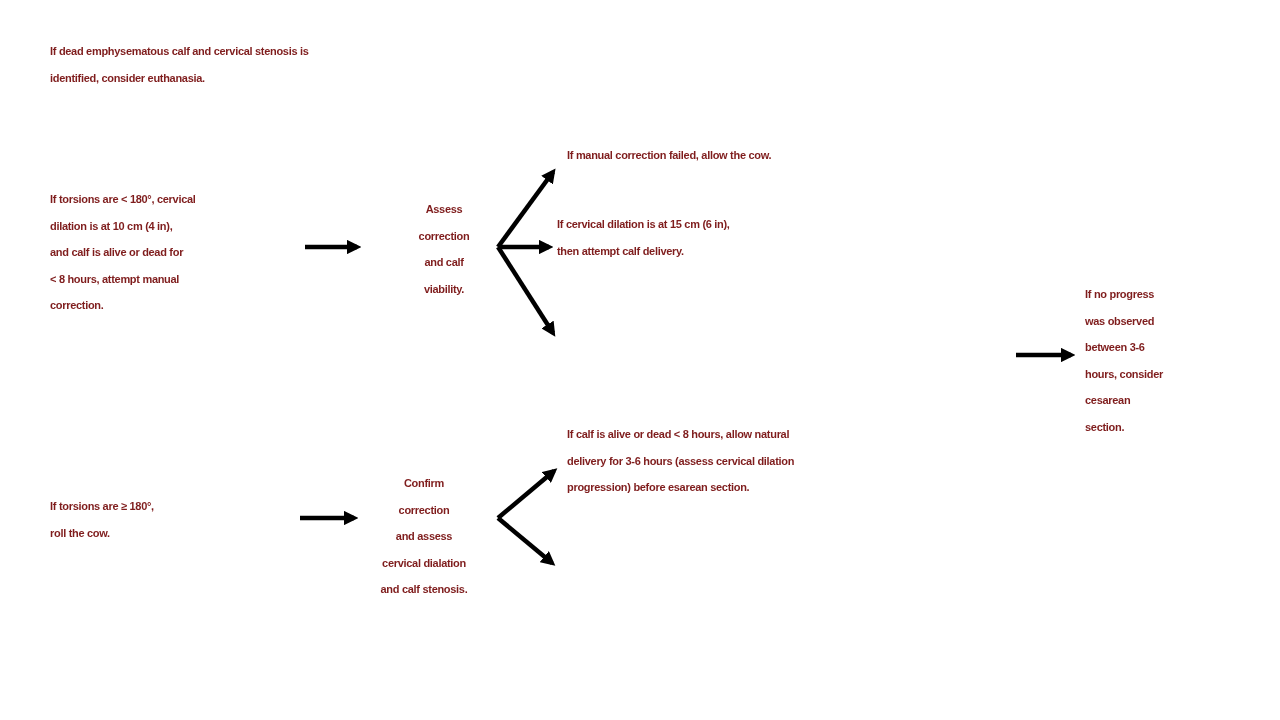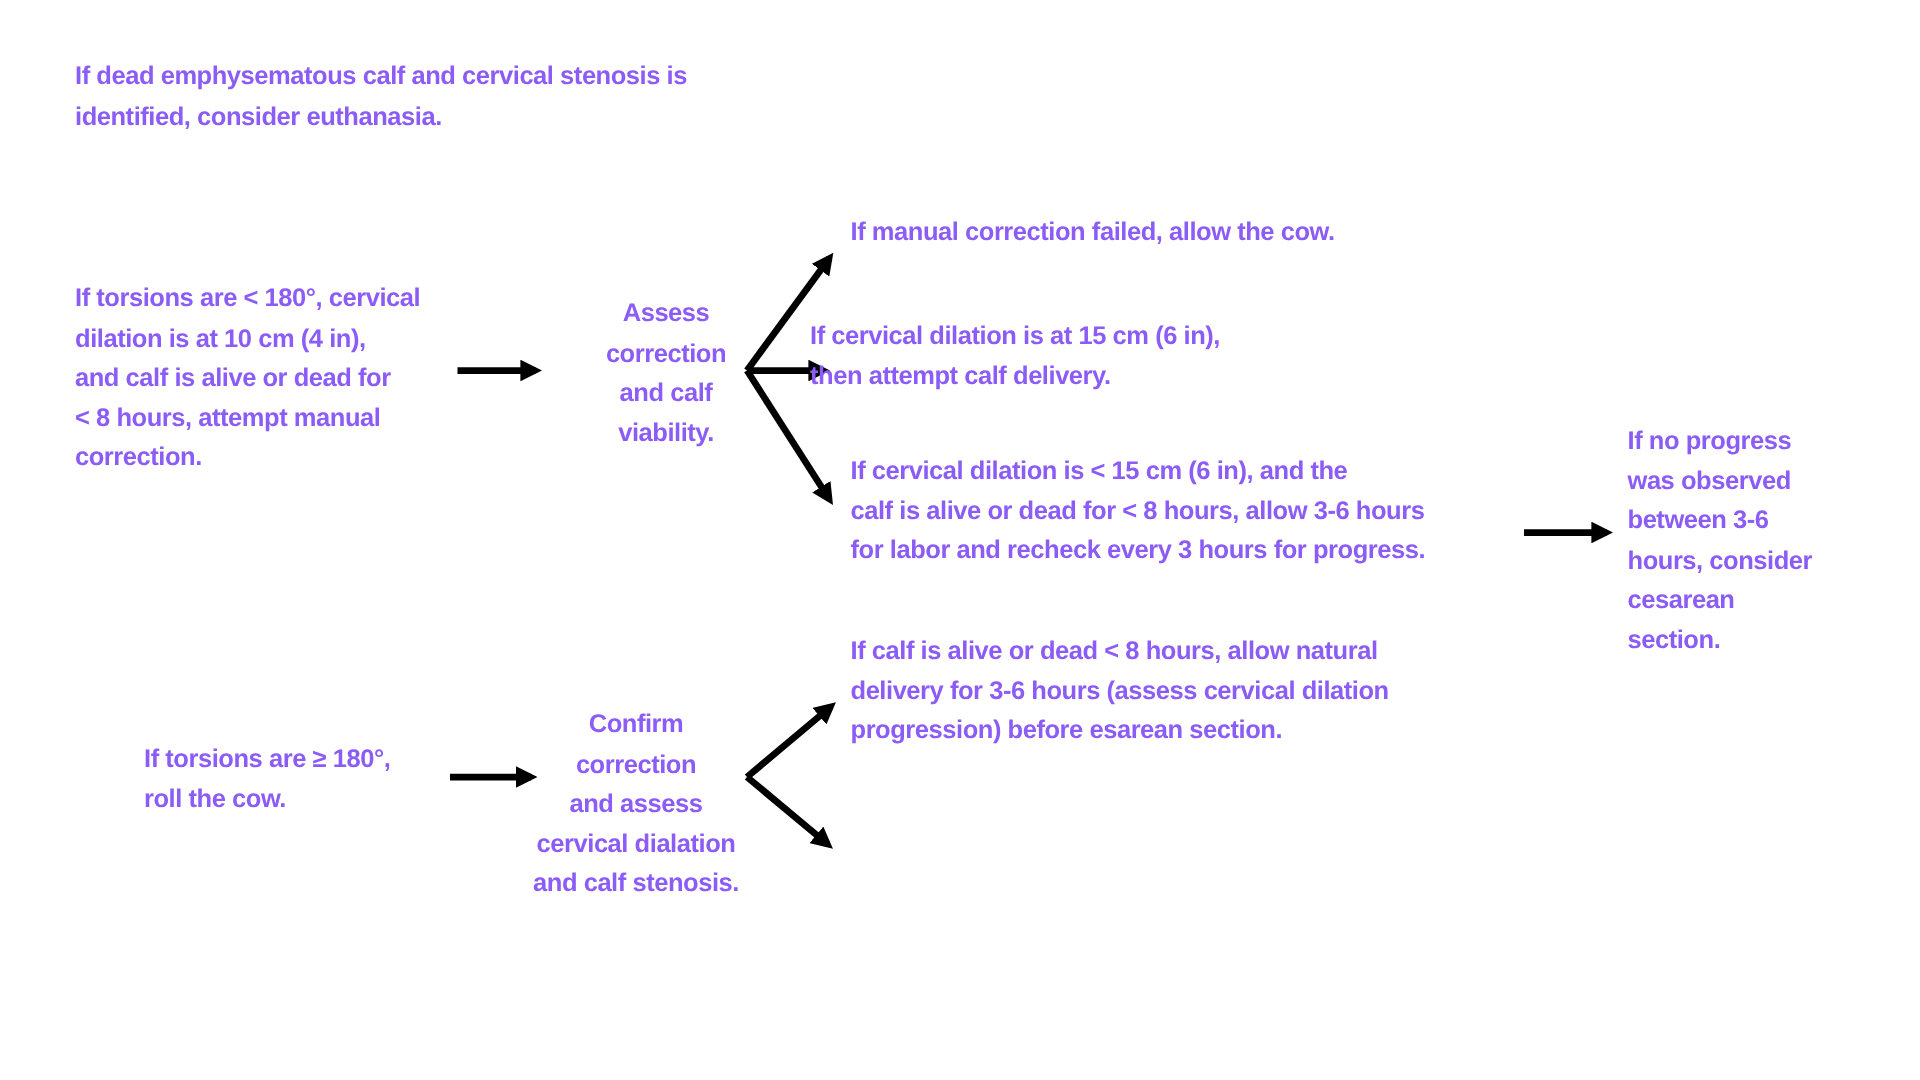--- a/index.html
+++ b/index.html
@@ -7,22 +7,22 @@
   .stage {
     position: relative;
     width: 1280px;
     height: 720px;
     background: #ffffff;
     overflow: hidden;
     font-family: "Liberation Sans", "DejaVu Sans", sans-serif;
   }
   .txt {
     position: absolute;
-    color: #8b5cf6;
-    font-size: 17px;
+    color: #7f1d1d;
+    font-size: 11px;
     font-weight: 700;
     line-height: 26.5px;
     letter-spacing: -0.3px;
     white-space: pre-line;
   }
   .center { text-align: center; }
   .arrows {
     position: absolute;
     left: 0; top: 0;
     width: 1280px; height: 720px;
@@ -64,35 +64,32 @@
 &lt; 8 hours, attempt manual
 correction.</div>
 
   <div class="txt center" style="left:368px; top:196px; width:152px;">Assess
 correction
 and calf
 viability.</div>
 
   <div class="txt" style="left:567px; top:142px;">If manual correction failed, allow the cow.</div>
 
-  <div class="txt" style="left:540px; top:211px;">If cervical dilation is at 15 cm (6 in),
+  <div class="txt" style="left:557px; top:211px;">If cervical dilation is at 15 cm (6 in),
 then attempt calf delivery.</div>
 
-  <div class="txt" style="left:567px; top:301px;">If cervical dilation is &lt; 15 cm (6 in), and the
-calf is alive or dead for &lt; 8 hours, allow 3-6 hours
-for labor and recheck every 3 hours for progress.</div>
 
   <div class="txt" style="left:1085px; top:281px;">If no progress
 was observed
 between 3-6
 hours, consider
 cesarean
 section.</div>
 
-  <div class="txt" style="left:50px; top:493px;margin-left:46px;">If torsions are ≥ 180°,
+  <div class="txt" style="left:50px; top:493px;">If torsions are ≥ 180°,
 roll the cow.</div>
 
   <div class="txt center" style="left:340px; top:470px; width:168px;">Confirm
 correction
 and assess
 cervical dialation
 and calf stenosis.</div>
 
   <div class="txt" style="left:567px; top:421px;">If calf is alive or dead &lt; 8 hours, allow natural
 delivery for 3-6 hours (assess cervical dilation

